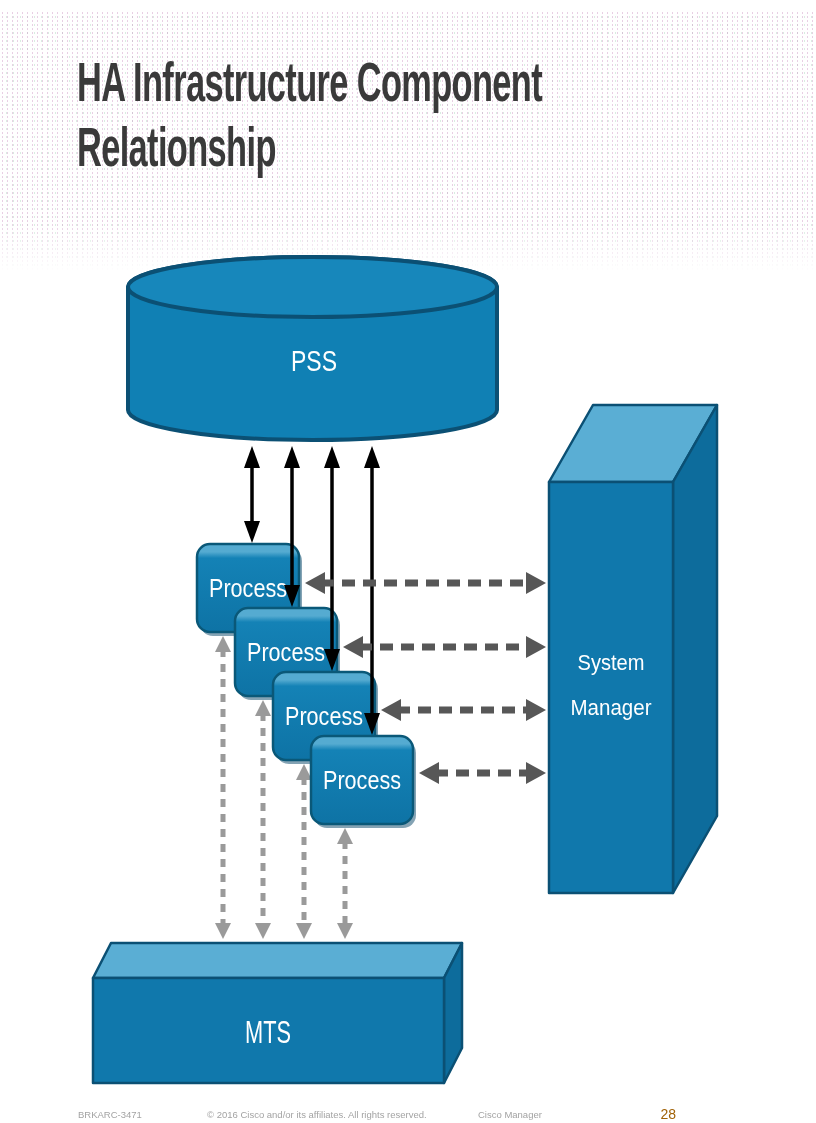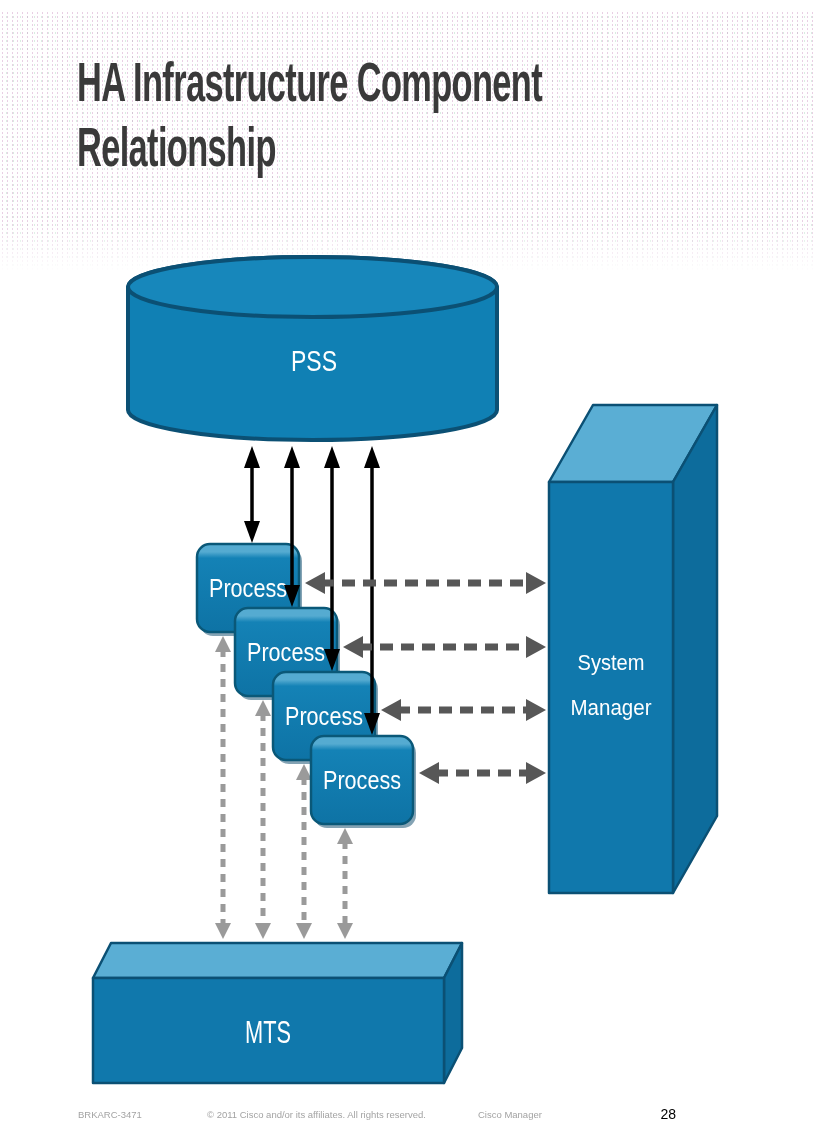--- a/index.html
+++ b/index.html
@@ -32,21 +32,21 @@
     fill:#ffffff;
   }
   .footer{
     position:absolute;left:0;top:1096px;width:700px;height:20px;
     color:#a3a3a3;font-size:9.5px;
   }
   .footer span{position:absolute;top:3px;white-space:nowrap;}
   .footer .f-session{left:78px;}
   .footer .f-copy{left:207px;}
   .footer .f-class{left:478px;}
-  .footer .f-page{top:0;right:24px;font-size:14px;color:#000000;}
+  .footer .f-page{top:0;right:24px;font-size:14px;color:#a16207;}
 </style>
 </head>
 <body>
 
 <div class="stage">
 
   <div class="texture"></div>
   <div class="texture-fade"></div>
 
   <div class="title">
@@ -173,18 +173,18 @@
       <g>
         <polygon points="419,763 439,752 439,774" stroke="none"></polygon>
         <line x1="435" y1="763" x2="530" y2="763" stroke-width="7" stroke-dasharray="13 8" fill="none"></line>
         <polygon points="546,763 526,752 526,774" stroke="none"></polygon>
       </g>
     </g>
   </svg>
 
   <div class="footer">
     <span class="f-session">BRKARC-3471</span>
-    <span class="f-copy">© 2011 Cisco and/or its affiliates. All rights reserved.</span>
+    <span class="f-copy">© 2016 Cisco and/or its affiliates. All rights reserved.</span>
     <span class="f-class">Cisco Manager</span>
     <span class="f-page">28</span>
   </div>
 
 </div>
 
 </body></html>

